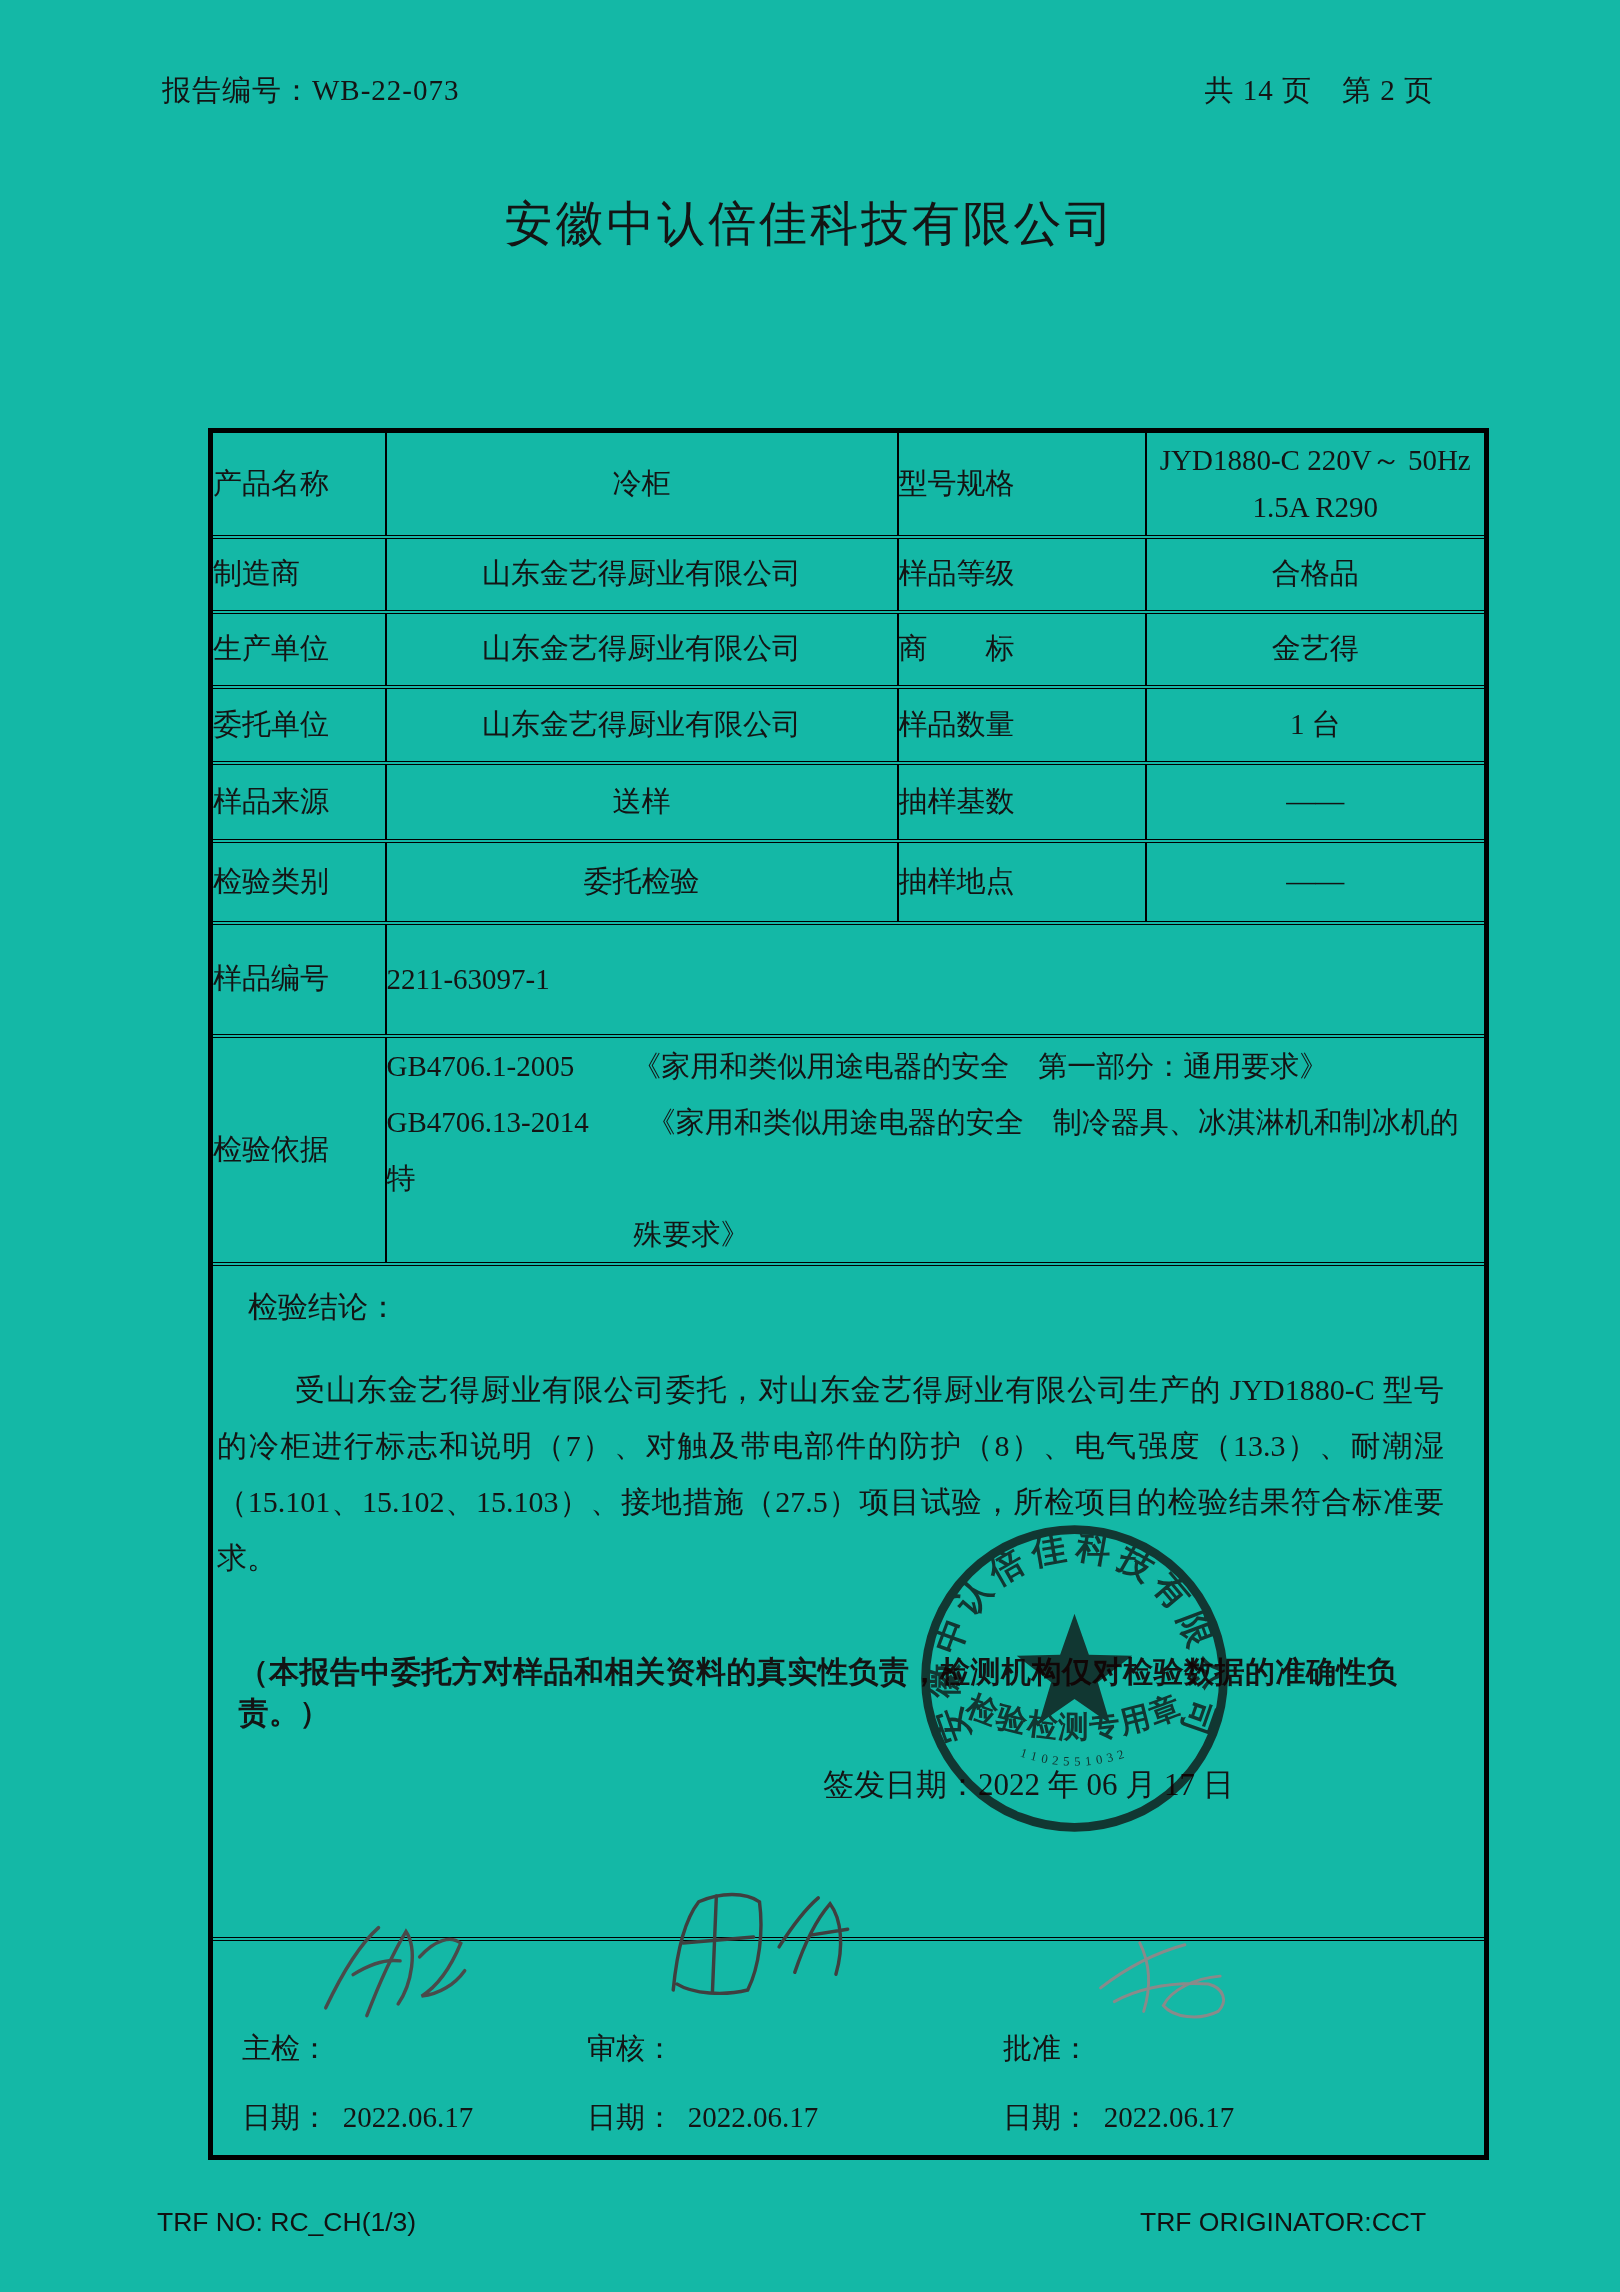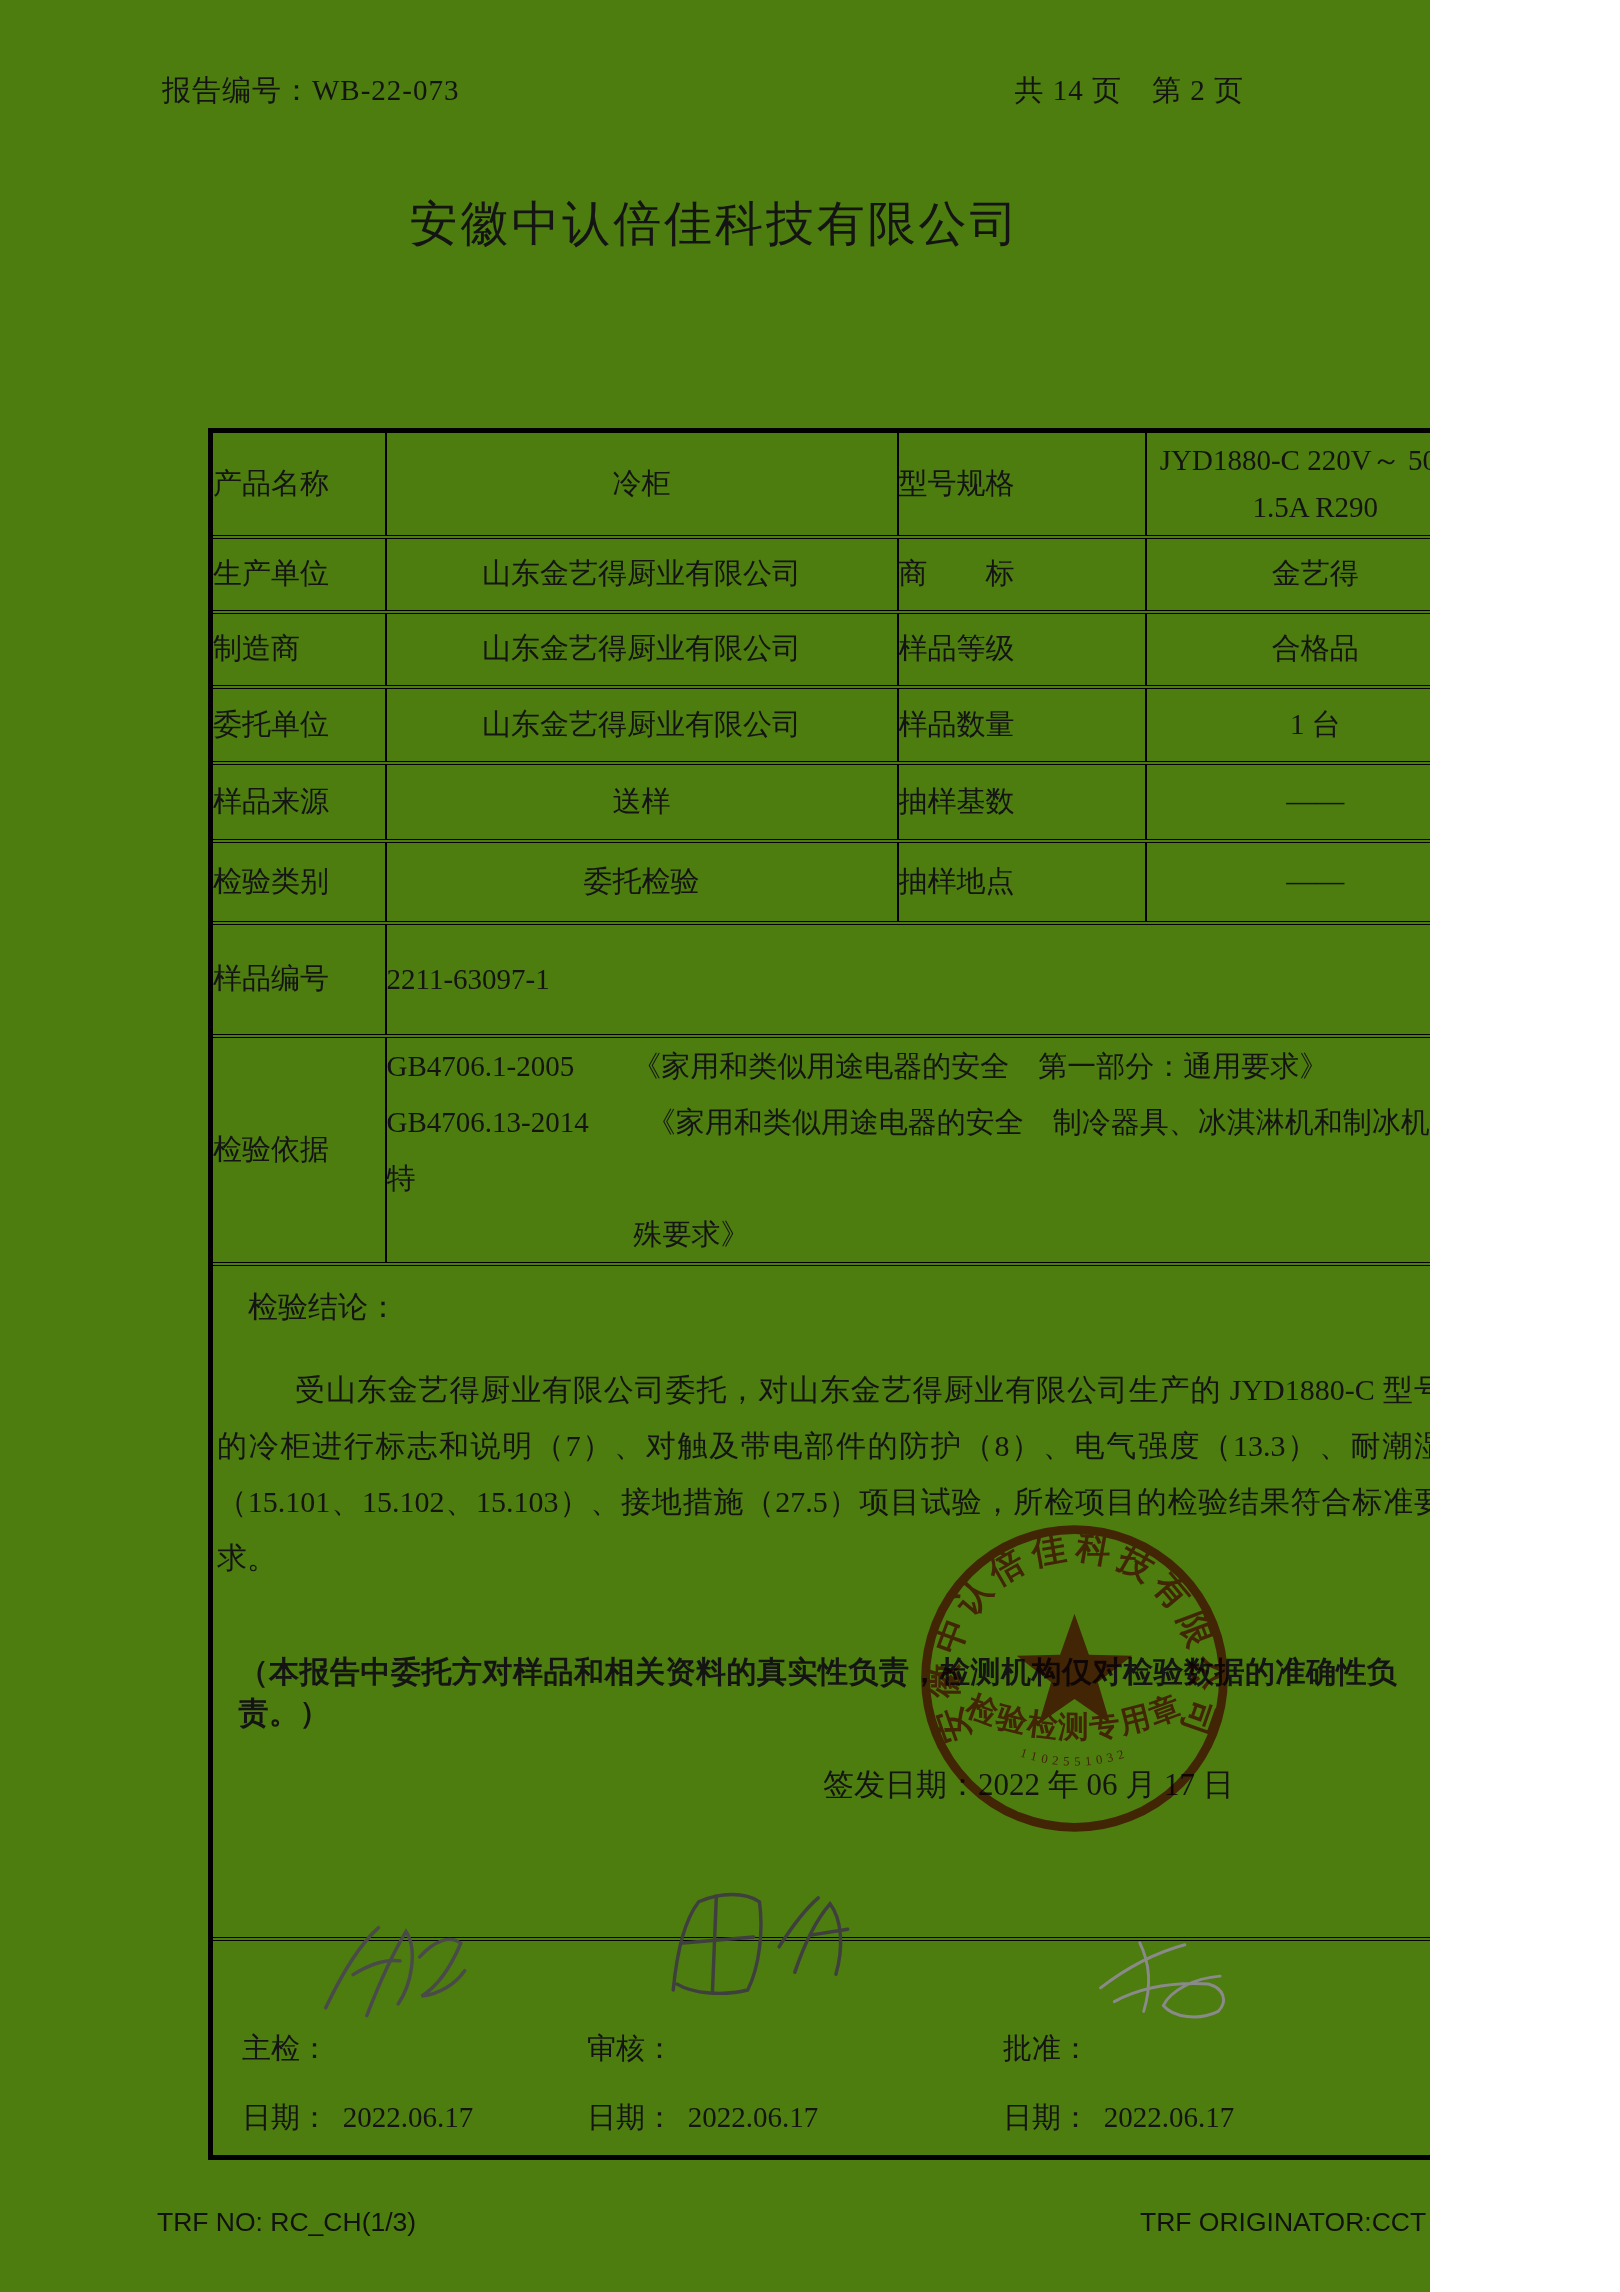--- a/index.html
+++ b/index.html
@@ -1,17 +1,17 @@
 <!DOCTYPE html>
 <html><head>
 <meta charset="utf-8">
 <style>
   html,body{margin:0;padding:0;background:#ffffff;}
   .page{
-    position:relative;width:1430px;height:2293px;background:#4d7c0f;
+    position:relative;width:1620px;height:2293px;background:#14b8a6;
     font-family:"Liberation Serif","DejaVu Serif",serif;color:#141414;
     overflow:hidden;
   }
   .hdr{position:absolute;top:71px;font-size:29px;letter-spacing:1px;}
   .hdr-left{left:162px;}
   .hdr-right{right:186px;}
   .title-company{position:absolute;top:192px;left:0;width:100%;text-align:center;
     font-size:48px;letter-spacing:2.9px;}
   .title-report{position:absolute;top:271px;left:0;width:100%;text-align:center;
     font-size:56px;font-weight:500;}
@@ -77,30 +77,30 @@
         <tr style="height:106px">
       <td class="lbl">产品名称</td>
       <td class="val">冷柜</td>
       <td class="lbl">型号规格</td>
       <td class="val">
         <span class="model-line">JYD1880-C 220V～ 50Hz</span>
         <span class="model-line">1.5A R290</span>
       </td>
     </tr>
     <tr style="height:75px">
+      <td class="lbl">制造商</td>
+      <td class="val">山东金艺得厨业有限公司</td>
+      <td class="lbl">样品等级</td>
+      <td class="val">合格品</td>
+    </tr>
+    <tr style="height:75px">
       <td class="lbl">生产单位</td>
       <td class="val">山东金艺得厨业有限公司</td>
       <td class="lbl">商　　标</td>
       <td class="val">金艺得</td>
-    </tr>
-    <tr style="height:75px">
-      <td class="lbl">制造商</td>
-      <td class="val">山东金艺得厨业有限公司</td>
-      <td class="lbl">样品等级</td>
-      <td class="val">合格品</td>
     </tr>
     <tr style="height:76px">
       <td class="lbl">委托单位</td>
       <td class="val">山东金艺得厨业有限公司</td>
       <td class="lbl">样品数量</td>
       <td class="val">1 台</td>
     </tr>
     <tr style="height:78px">
       <td class="lbl">样品来源</td>
       <td class="val">送样</td>

